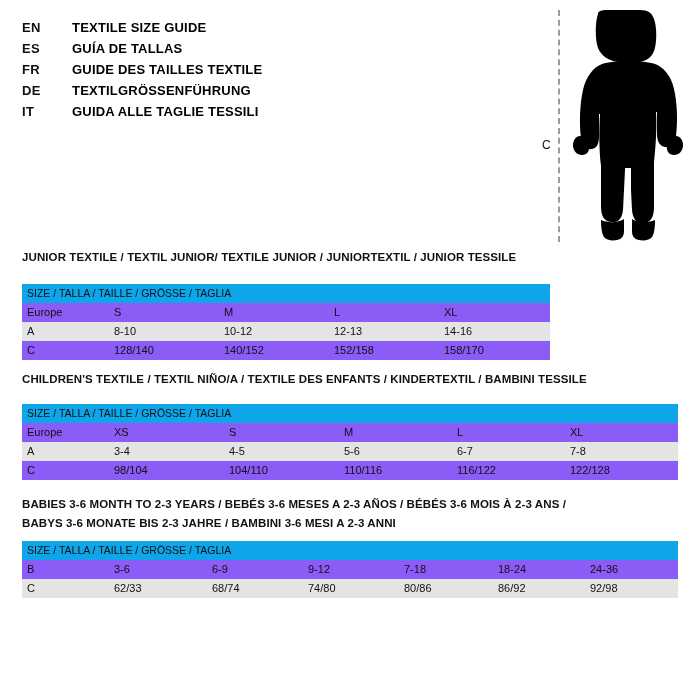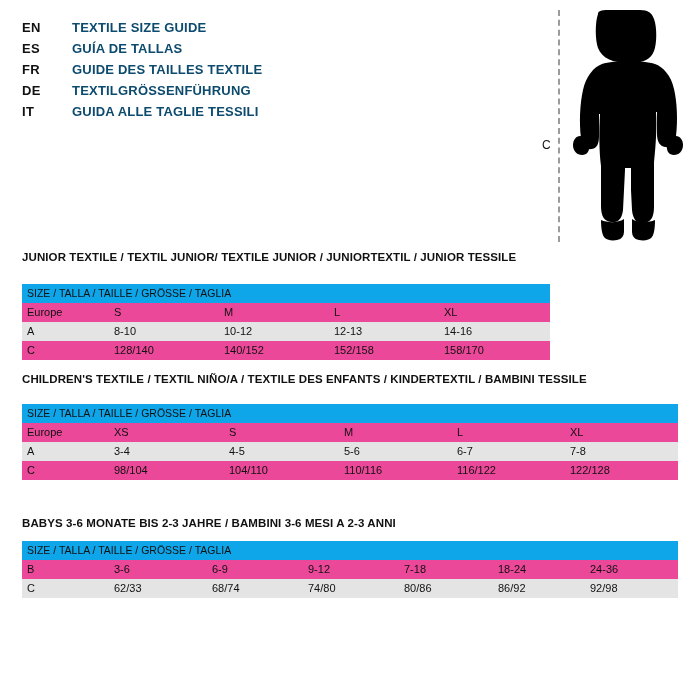--- a/index.html
+++ b/index.html
@@ -38,21 +38,21 @@
     width: 50px;
     font-size: 13px;
     font-weight: bold;
     letter-spacing: 0.3px;
     color: #111;
   }
   .lang-title {
     font-size: 13px;
     font-weight: bold;
     letter-spacing: 0.2px;
-    color: #0c4a6e;
+    color: #000000;
   }
 
   
   .figure-area {
     position: absolute;
     right: 10px;
     top: 8px;
     width: 170px;
     height: 240px;
   }
@@ -108,21 +108,21 @@
   }
   .hdr-row td {
     background: #0ea5e9;
     font-size: 10.5px;
     color: #111;
   }
   .alt-row td {
     background: #e4e4e4;
   }
   .plain-row td {
-    background: #ec4899;
+    background: #8b5cf6;
   }
   .cell-label {
     padding-left: 5px !important;
   }
   .cell-val {
     padding-left: 4px !important;
   }
   .hdr-span {
     padding-left: 5px !important;
   }
@@ -266,20 +266,21 @@
         <td class="cell-label">C</td>
         <td class="cell-val">98/104</td>
         <td class="cell-val">104/110</td>
         <td class="cell-val">110/116</td>
         <td class="cell-val">116/122</td>
         <td class="cell-val">122/128</td>
       </tr>
     </tbody>
   </table>
 
+  <div class="section-title" style="top:498px">BABIES 3-6 MONTH TO 2-3 YEARS / BEBÉS 3-6 MESES A 2-3 AÑOS / BÉBÉS 3-6 MOIS À 2-3 ANS /</div>
   <div class="section-title" style="top:517px">BABYS 3-6 MONATE BIS 2-3 JAHRE / BAMBINI 3-6 MESI A 2-3 ANNI</div>
 
   <table class="size-table" style="left:22px; top:541px; width:656px">
     <colgroup>
       <col style="width:88px">
         <col style="width:98px">
         <col style="width:96px">
         <col style="width:96px">
         <col style="width:94px">
         <col style="width:92px">

